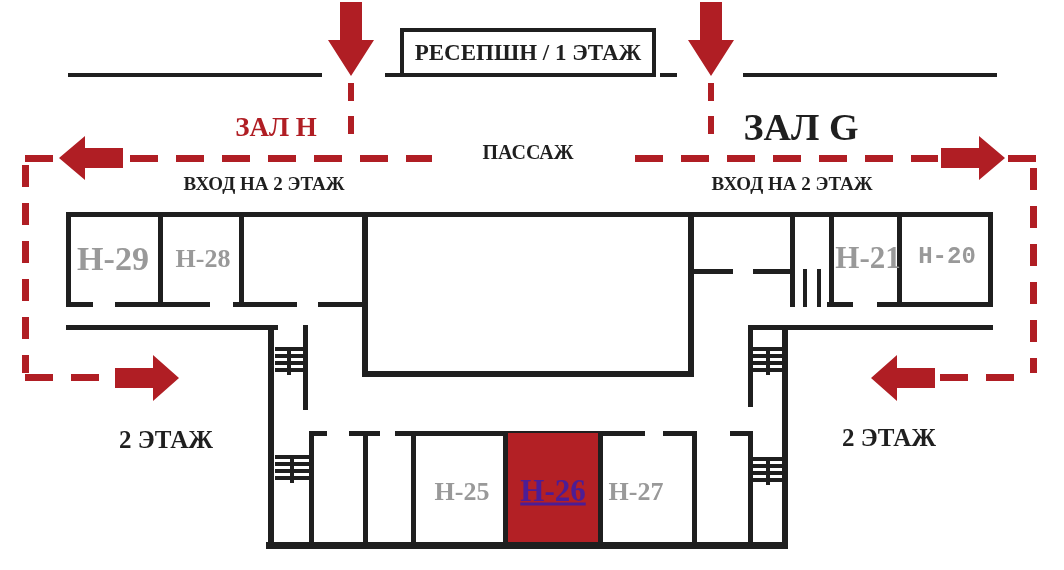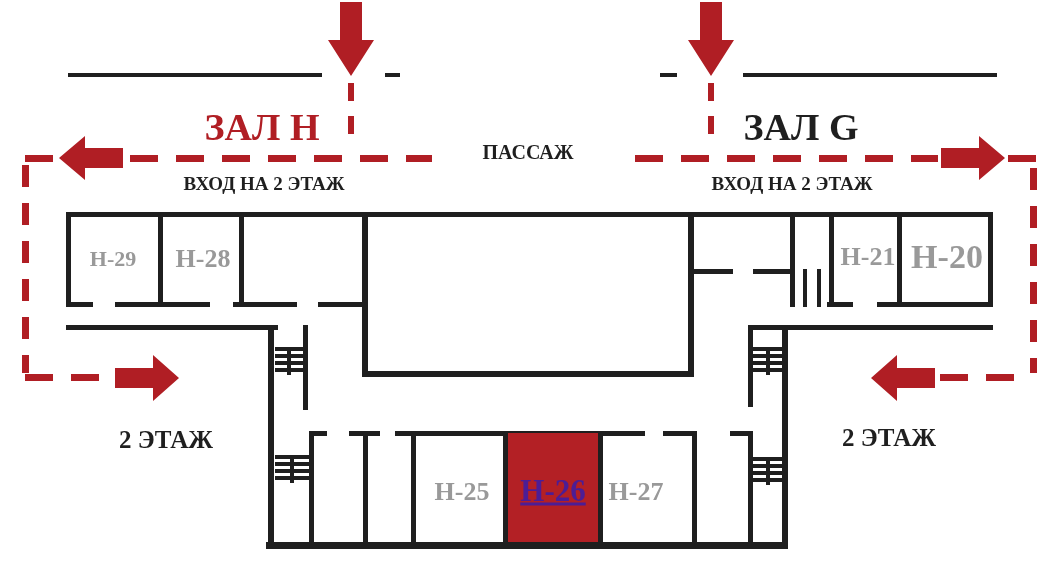--- a/index.html
+++ b/index.html
@@ -41,20 +41,23 @@
 </head>
 <body>
 
 <div id="plan">
 
   <div class="bline" style="left:68px;top:73px;width:254px;"></div>
   <div class="bline" style="left:385px;top:73px;width:15px;"></div>
   <div class="bline" style="left:660px;top:73px;width:17px;"></div>
   <div class="bline" style="left:743px;top:73px;width:254px;"></div>
 
+  <div class="recept-box">
+    <span class="lbl" style="position:static;transform:none;font-size:23px;">РЕСЕПШН / 1 ЭТАЖ</span>
+  </div>
 
   <div class="route-arrow" style="left:328px;top:2px;">
     <svg width="46" height="74" viewBox="0 0 46 74">
         <polygon fill="currentColor" points="12,0 34,0 34,38 46,38 23,74 0,38 12,38"></polygon>
       </svg>
   </div>
   <div class="route-arrow" style="left:688px;top:2px;">
     <svg width="46" height="74" viewBox="0 0 46 74">
         <polygon fill="currentColor" points="12,0 34,0 34,38 46,38 23,74 0,38 12,38"></polygon>
       </svg>
@@ -147,29 +150,29 @@
     </div>
   <div class="stairs" style="left:753px;top:347px;width:29px;height:28px;">
       <div class="mid"></div>
     </div>
   <div class="stairs" style="left:753px;top:457px;width:29px;height:28px;">
       <div class="mid"></div>
     </div>
 
   <div class="room-fill" style="left:508px;top:433px;width:90px;height:109px;"></div>
 
-  <div class="lbl red" style="left:262px;top:127px;font-size:38px;">ЗАЛ H</div>
+  <div class="lbl red" style="left:276px;top:127px;font-size:27px;">ЗАЛ H</div>
   <div class="lbl" style="left:801px;top:127px;font-size:38px;">ЗАЛ G</div>
   <div class="lbl" style="left:528px;top:152px;font-size:20px;">ПАССАЖ</div>
   <div class="lbl" style="left:264px;top:183px;font-size:19px;">ВХОД НА 2 ЭТАЖ</div>
   <div class="lbl" style="left:792px;top:183px;font-size:19px;">ВХОД НА 2 ЭТАЖ</div>
   <div class="lbl" style="left:166px;top:439px;font-size:25px;">2 ЭТАЖ</div>
   <div class="lbl" style="left:889px;top:437px;font-size:25px;">2 ЭТАЖ</div>
 
-  <div class="lbl gray" style="left:113px;top:259px;font-size:22px;">Н-29</div>
+  <div class="lbl gray" style="left:113px;top:259px;font-size:34px;">Н-29</div>
   <div class="lbl gray" style="left:203px;top:259px;font-size:26px;">Н-28</div>
-  <div class="lbl gray" style="left:868px;top:257px;font-size:26px;">Н-21</div>
-  <div class="lbl gray" style="left:947px;top:257px;font-size:34px;">Н-20</div>
+  <div class="lbl gray" style="left:868px;top:257px;font-size:31px;">Н-21</div>
+  <div class="lbl gray" style="left:947px;top:257px;font-size:24px;font-family:Liberation Mono, monospace;">Н-20</div>
   <div class="lbl gray" style="left:462px;top:492px;font-size:26px;">Н-25</div>
   <div class="lbl white" style="left:553px;top:490px;font-size:31px;">Н-26</div>
   <div class="lbl gray" style="left:636px;top:492px;font-size:26px;">Н-27</div>
 
 </div>
 
 </body></html>

